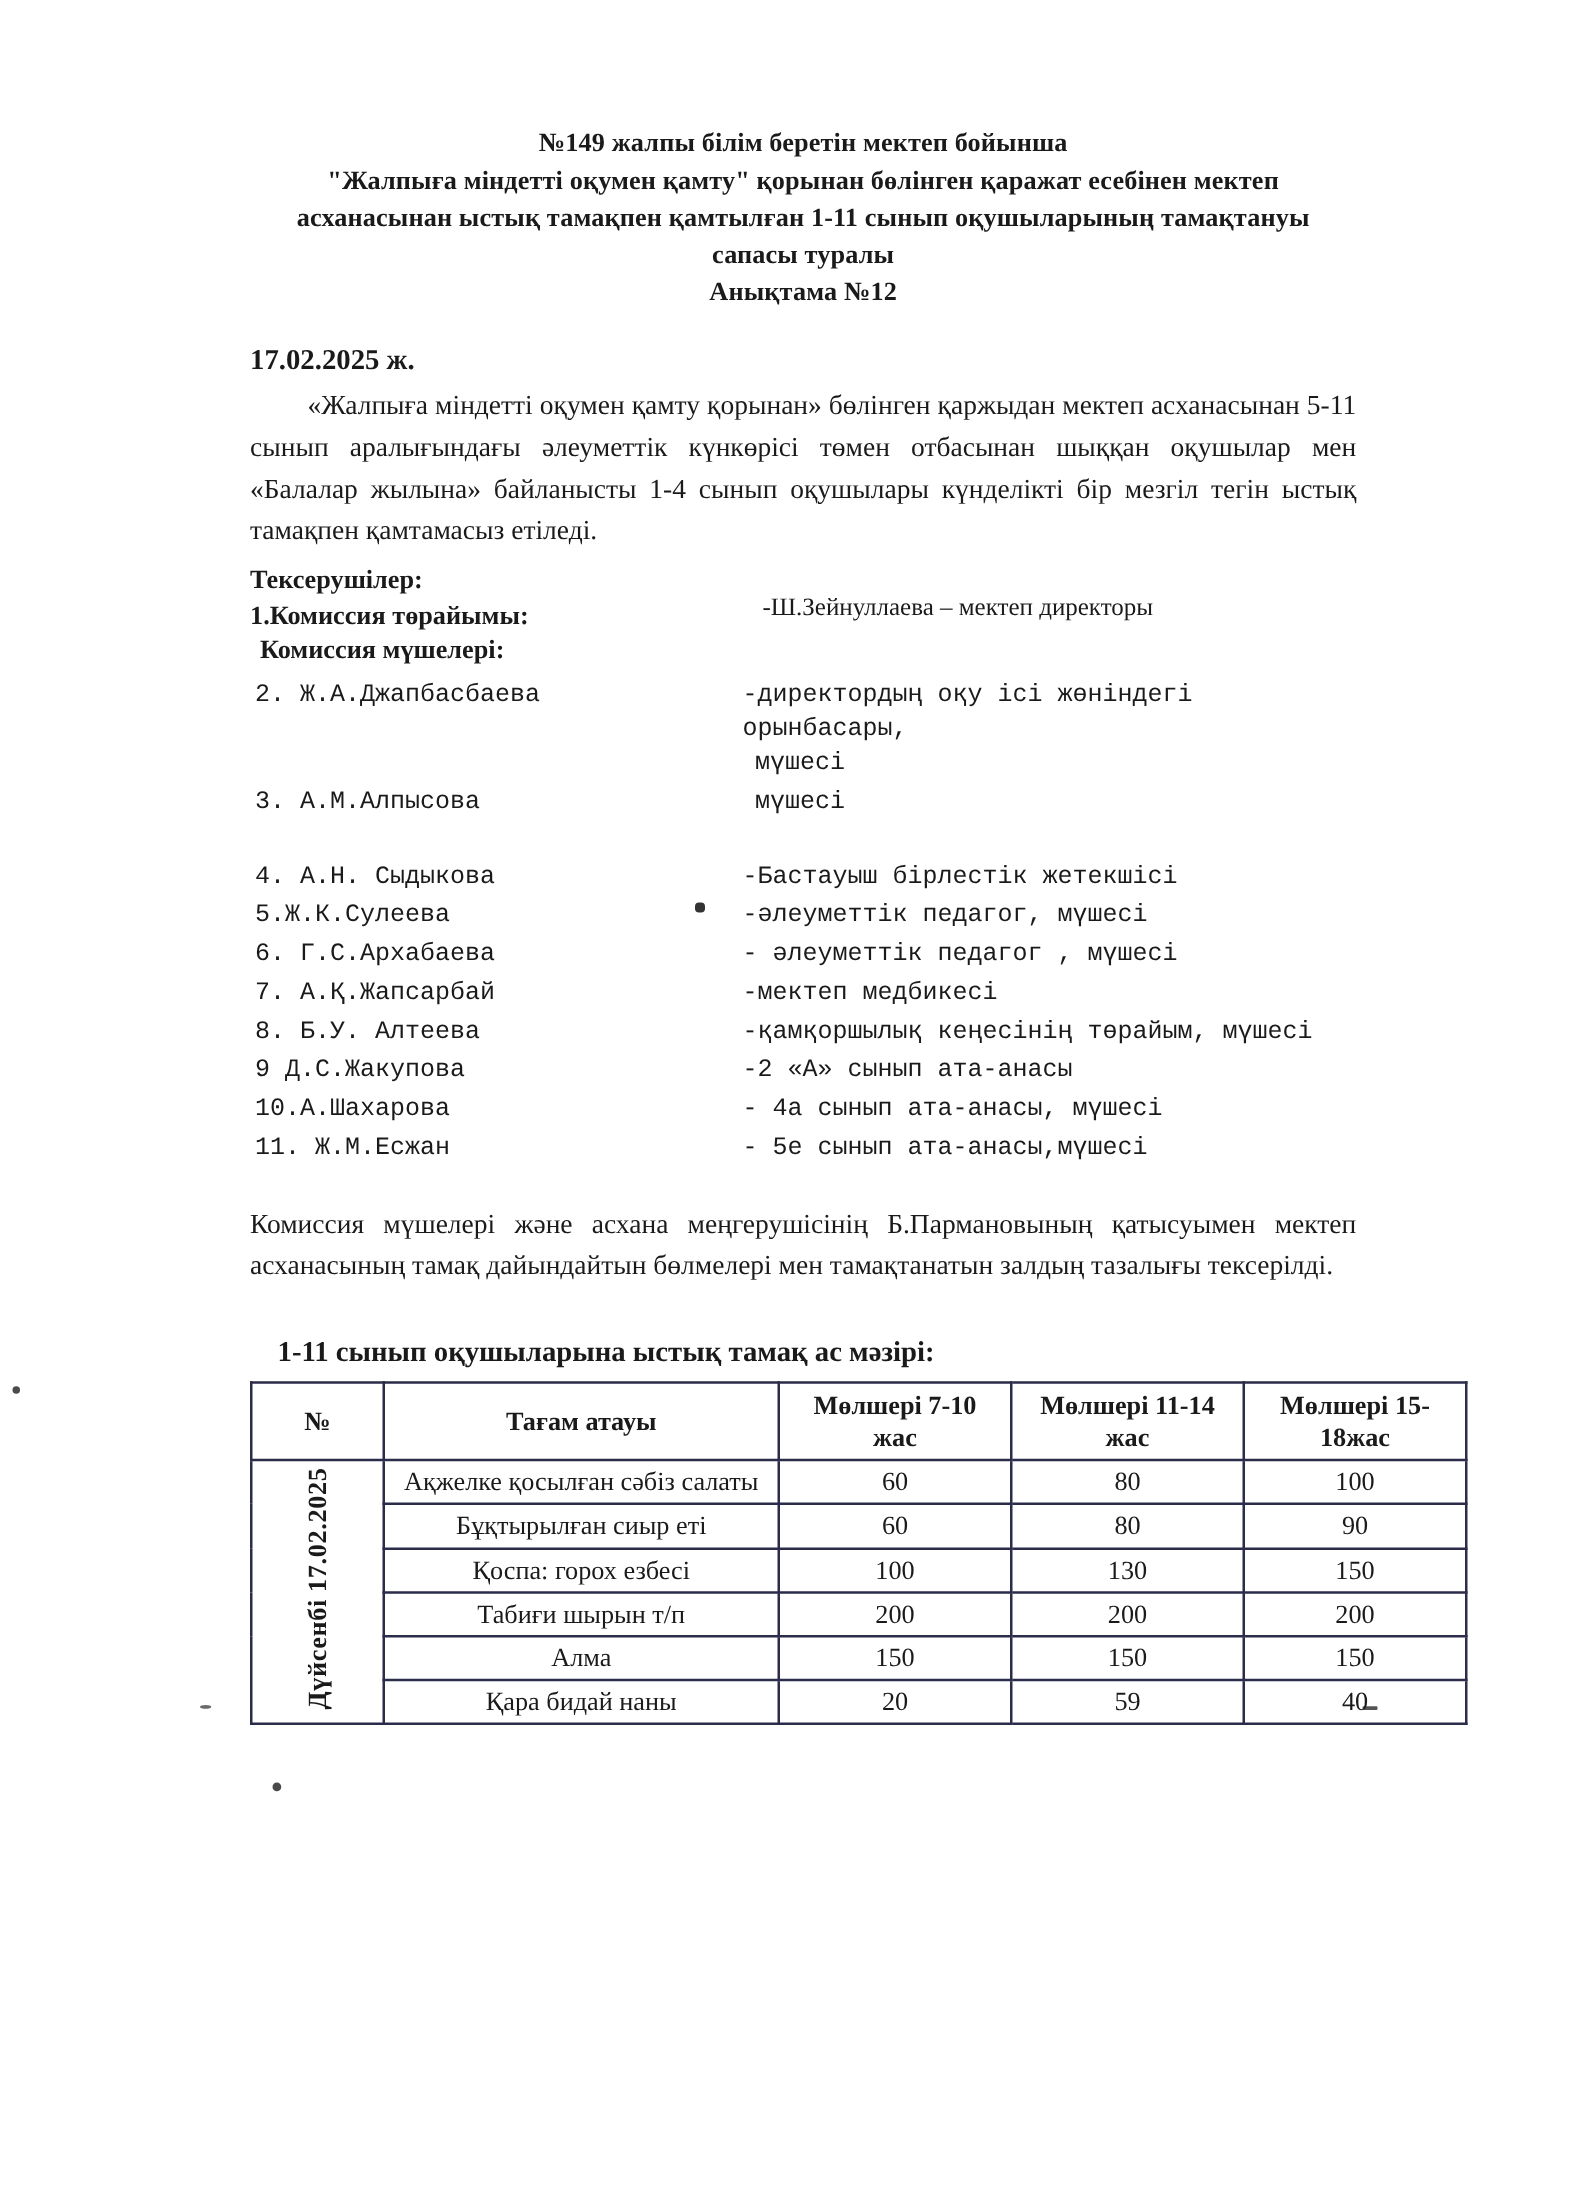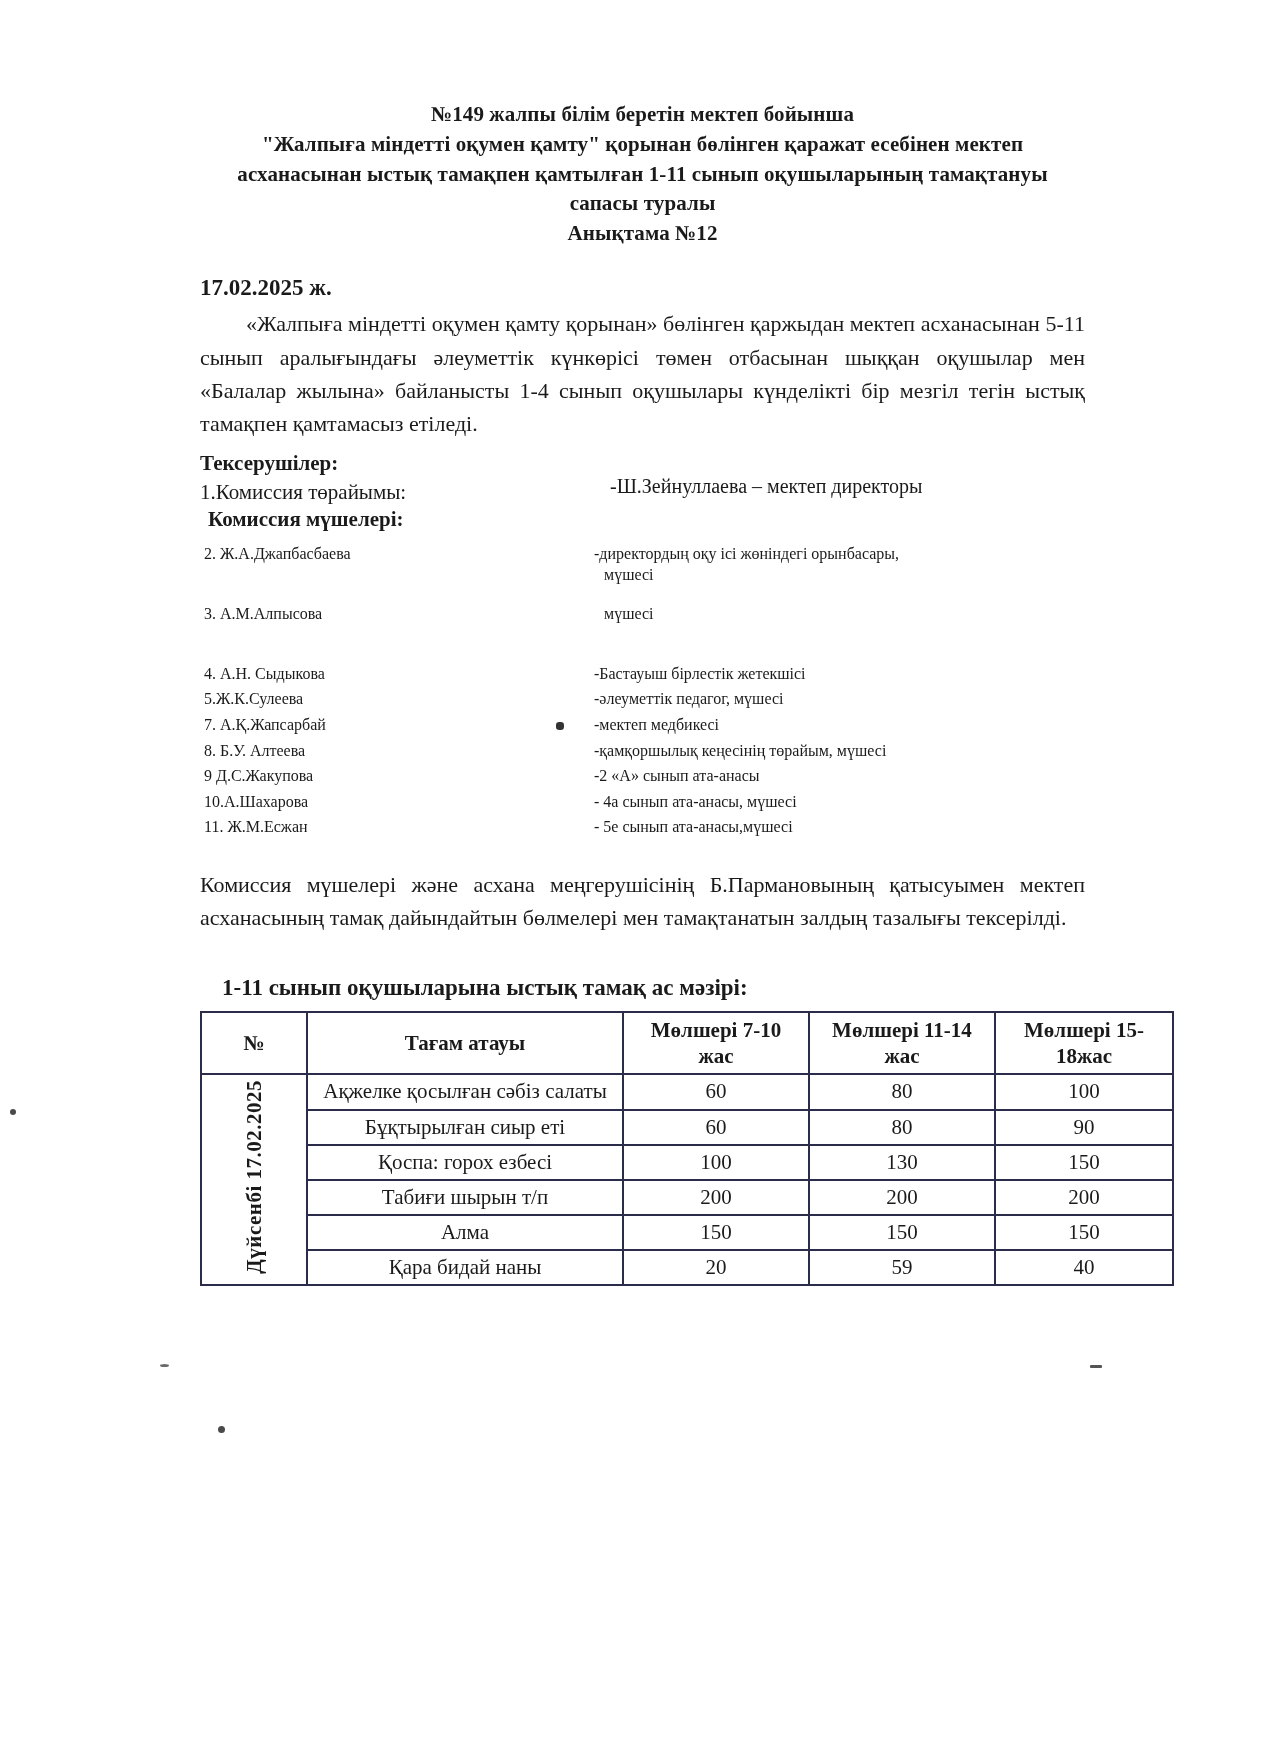--- a/index.html
+++ b/index.html
@@ -52,21 +52,21 @@
     text-align: justify;
     text-indent: 46px;
   }
   .inspectors-heading {
     margin-top: 10px;
     font-size: 21px;
     font-weight: bold;
   }
   .commission-chair {
     font-size: 21px;
-    font-weight: normal;
+    font-weight: bold;
     margin-top: 4px;
   }
   .members-heading {
     font-size: 21px;
     font-weight: bold;
     margin-top: 2px;
     padding-left: 8px;
   }
   .chair-row {
     position: relative;
@@ -74,22 +74,23 @@
   }
   .chair-role {
     position: absolute;
     left: 410px;
     top: -32px;
     font-size: 20px;
     font-weight: normal;
   }
   .member-list {
     margin-top: 6px;
-    font-size: 16px;
+    font-size: 20px;
     line-height: 1.0;
+    font-family: Liberation Mono, monospace;
   }
   .member-row {
     display: flex;
     align-items: flex-start;
     margin-bottom: 4px;
   }
   .member-name {
     width: 390px;
     flex: 0 0 390px;
     padding-left: 4px;
@@ -227,20 +228,24 @@
       <div class="member-row">
         <div class="member-name">4. А.Н. Сыдыкова</div>
         <div class="member-role">-Бастауыш бірлестік жетекшісі</div>
       </div>
 
       <div class="member-row">
         <div class="member-name">5.Ж.К.Сулеева</div>
         <div class="member-role">-әлеуметтік педагог, мүшесі</div>
       </div>
 
+      <div class="member-row">
+        <div class="member-name">6. Г.С.Архабаева</div>
+        <div class="member-role">- әлеуметтік педагог , мүшесі</div>
+      </div>
 
       <div class="member-row">
         <div class="member-name">7. А.Қ.Жапсарбай</div>
         <div class="member-role">-мектеп медбикесі</div>
       </div>
 
       <div class="member-row">
         <div class="member-name">8.  Б.У. Алтеева</div>
         <div class="member-role"> -қамқоршылық кеңесінің төрайым, мүшесі</div>
       </div>

